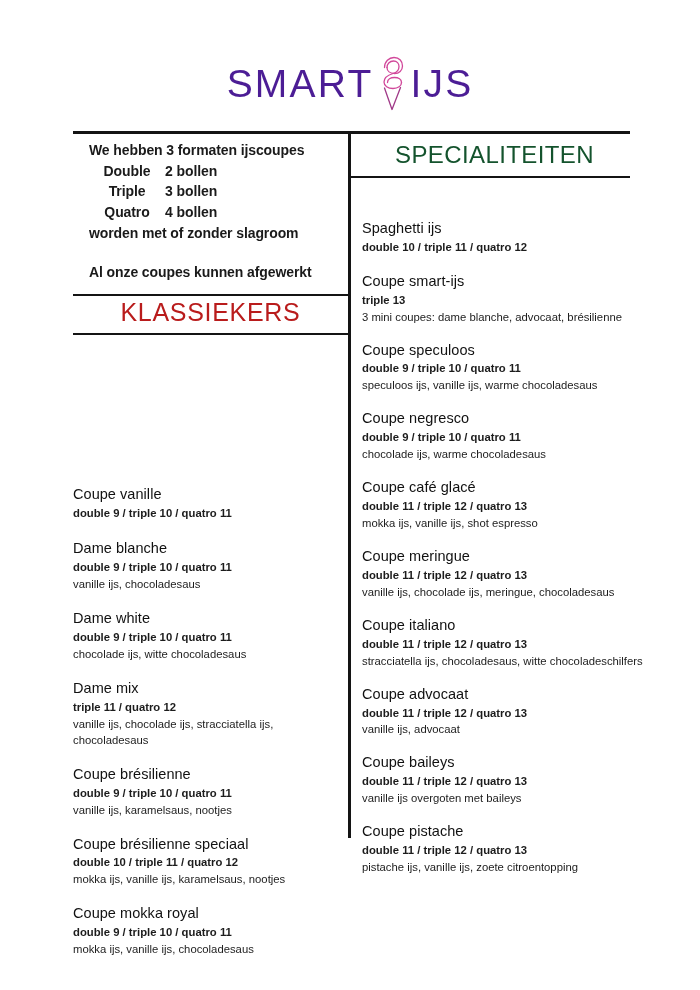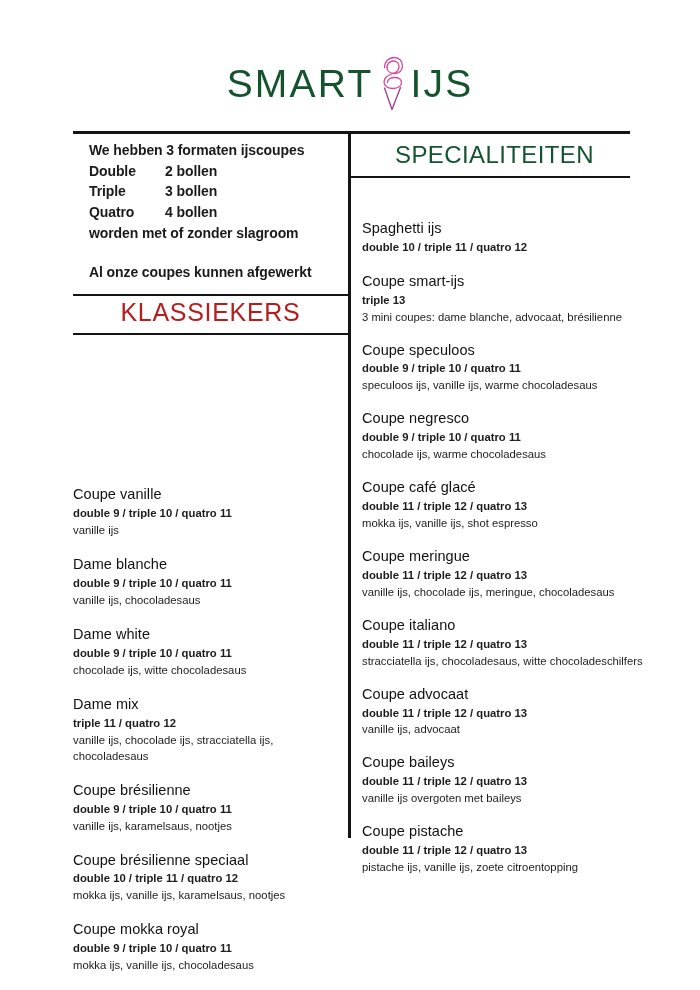--- a/index.html
+++ b/index.html
@@ -24,21 +24,21 @@
     width: 700px;
     height: 62px;
     display: flex;
     align-items: center;
     justify-content: center;
   }
   .logo-word {
     font-size: 39px;
     font-weight: 400;
     letter-spacing: 2.2px;
-    color: #14532d;
+    color: #4c1d95;
     line-height: 1;
   }
   .logo-cone {
     width: 34px;
     height: 58px;
     margin: 0 1px 0 2px;
     display: block;
   }
 
   
@@ -102,21 +102,21 @@
     font-size: 14px;
     font-weight: bold;
     line-height: 1.48;
     letter-spacing: -0.1px;
     padding-left: 16px;
   }
   .intro-title { display: block; }
   .size-row {
     display: flex;
   }
-  .size-name { width: 76px; }
+  .size-name { width: 76px; text-align: center; }
   .intro-note {
     display: block;
     margin-top: 19px;
     line-height: 1.45;
   }
 
   
   .section-head-klas {
     position: absolute;
     left: 73px;
@@ -216,21 +216,20 @@
       <span>4 bollen</span>
     </div>
     <span class="intro-note" style="margin-top:0">worden met of zonder slagroom</span>
     <span class="intro-note">Al onze coupes kunnen afgewerkt</span>
   </div>
 
   <ul class="menu-list list-klas">
     <li class="menu-item">
       <span class="item-name">Coupe vanille</span>
       <span class="item-price">double 9 / triple 10 / quatro 11</span>
-      <span class="item-desc">vanille ijs</span>
     </li>
     <li class="menu-item">
       <span class="item-name">Dame blanche</span>
       <span class="item-price">double 9 / triple 10 / quatro 11</span>
       <span class="item-desc">vanille ijs, chocoladesaus</span>
     </li>
     <li class="menu-item">
       <span class="item-name">Dame white</span>
       <span class="item-price">double 9 / triple 10 / quatro 11</span>
       <span class="item-desc">chocolade ijs, witte chocoladesaus</span>

